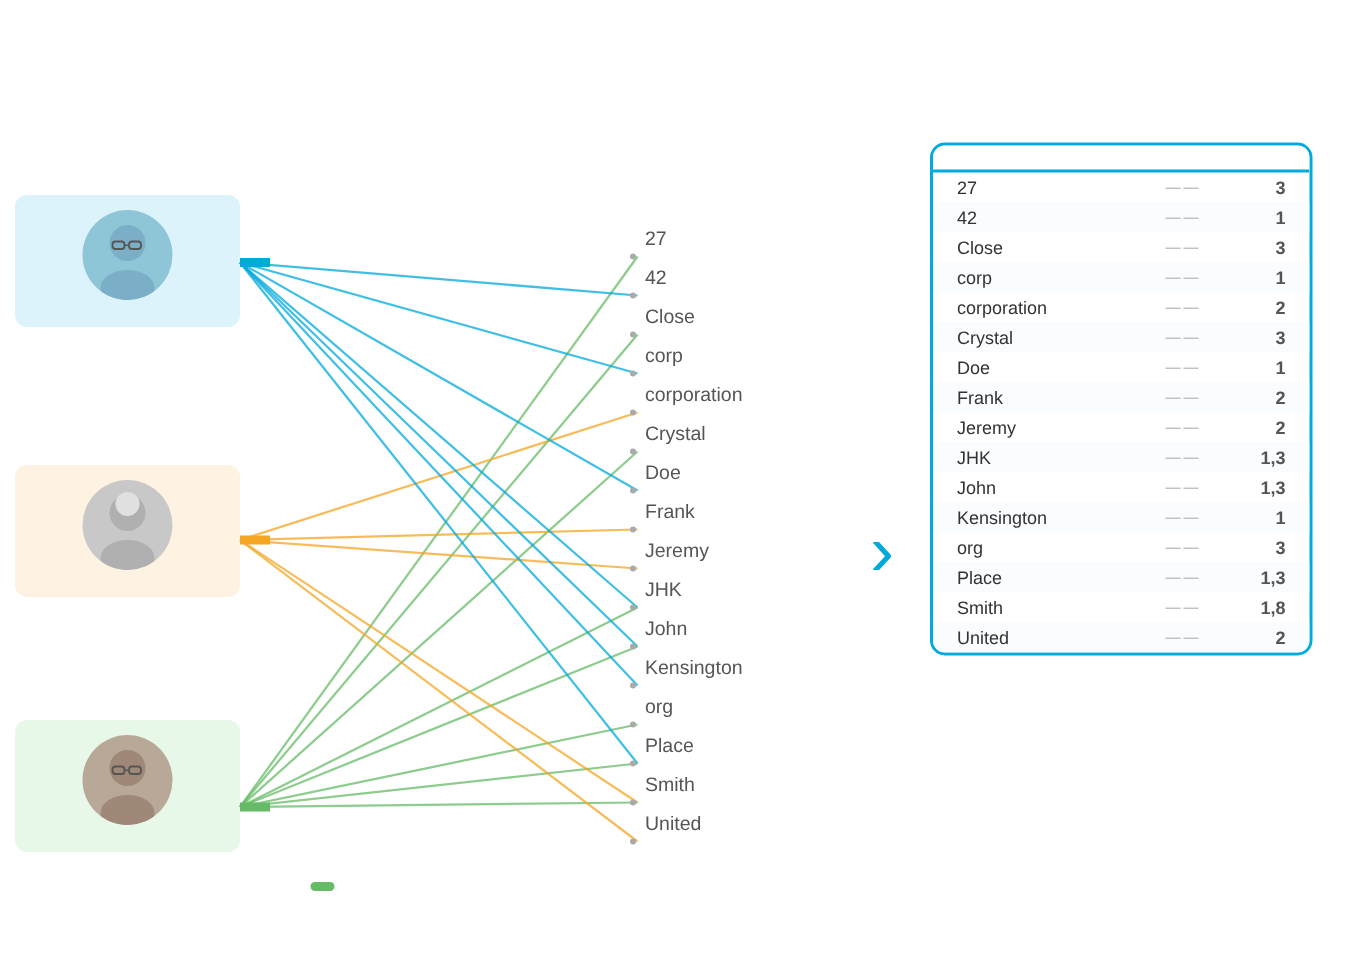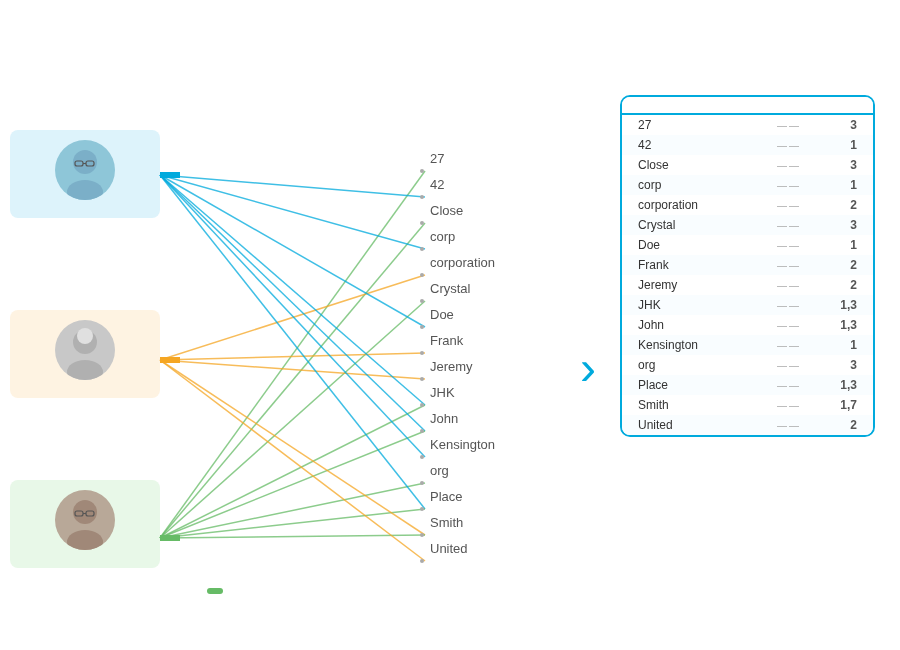--- a/index.html
+++ b/index.html
@@ -308,21 +308,21 @@
     <span class="index-id">3</span>
   </div>
       <div class="index-row">
     <span class="index-token">Place</span>
     <span class="index-dash">——</span>
     <span class="index-id">1,3</span>
   </div>
       <div class="index-row">
     <span class="index-token">Smith</span>
     <span class="index-dash">——</span>
-    <span class="index-id">1,7</span>
+    <span class="index-id">1,8</span>
   </div>
       <div class="index-row">
     <span class="index-token">United</span>
     <span class="index-dash">——</span>
     <span class="index-id">2</span>
   </div>
     </div>
 </div>
 
 <div class="chevron">›</div>

